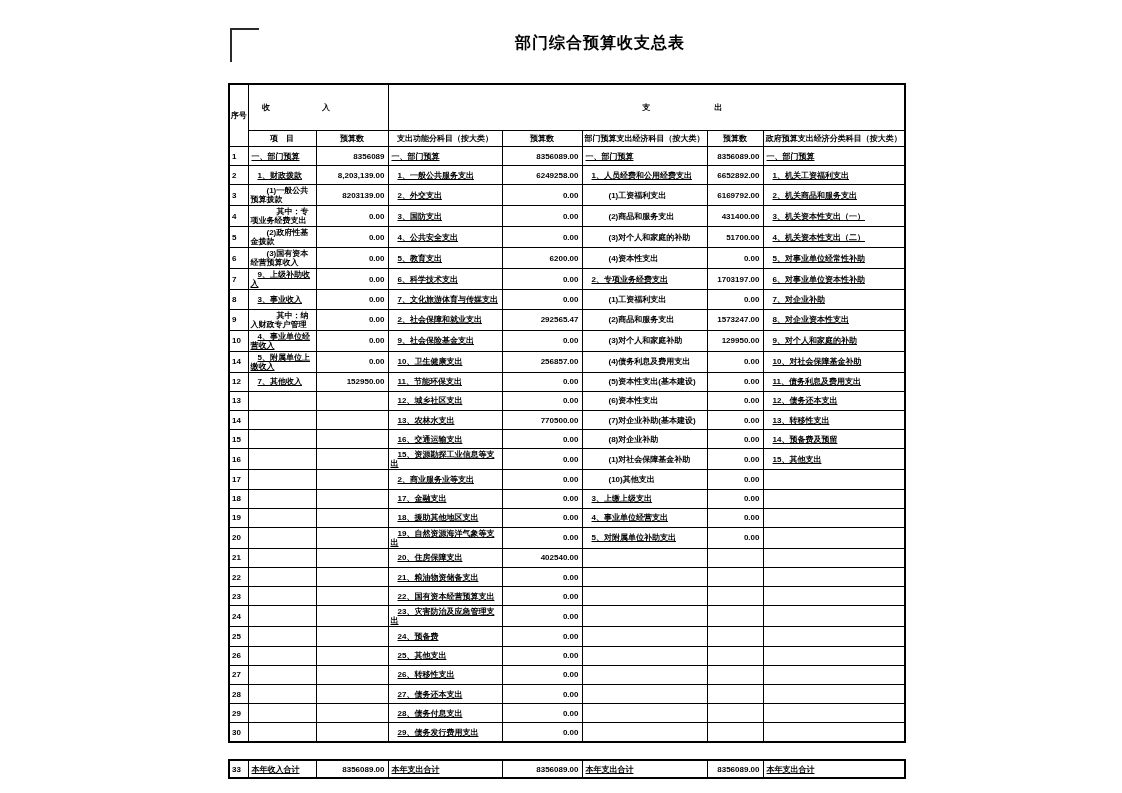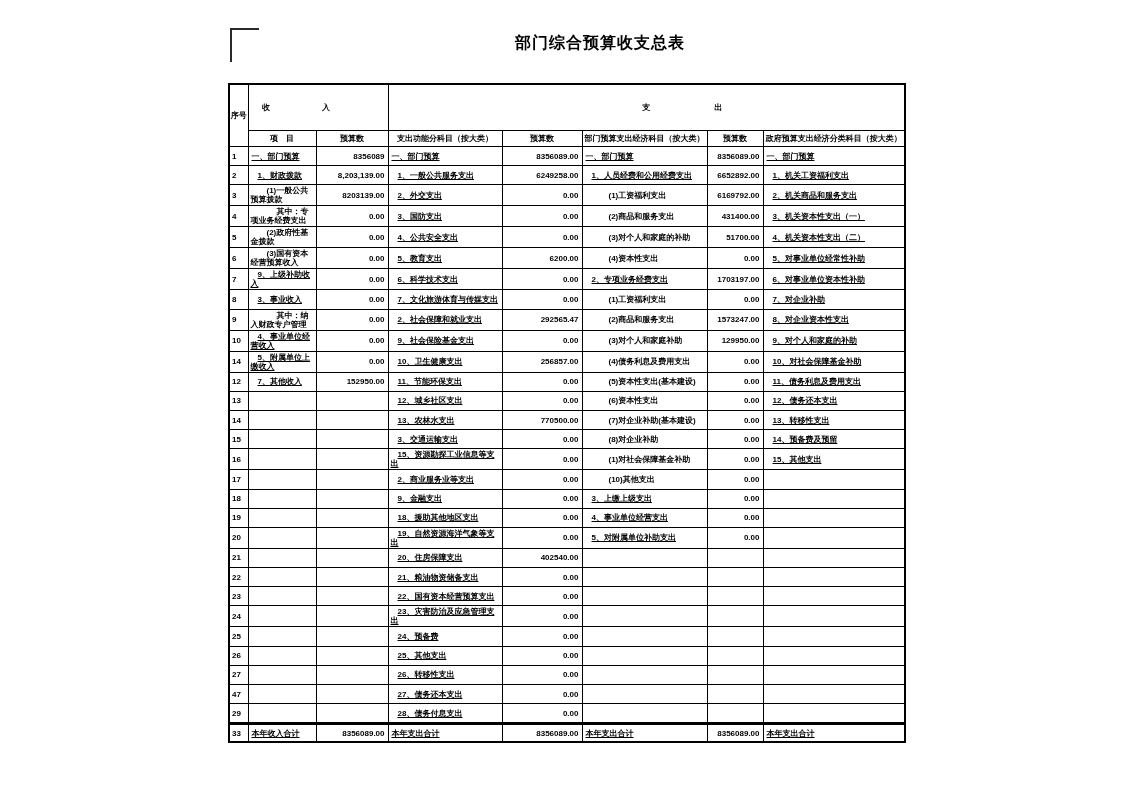--- a/index.html
+++ b/index.html
@@ -15,21 +15,21 @@
   .corner-v{position:absolute;left:230px;top:28px;width:2px;height:34px;background:#2a2a2a;}
 
   .title{
     position:absolute;top:33px;left:600px;transform:translateX(-50%);
     font-size:16px;font-weight:bold;letter-spacing:1px;white-space:nowrap;
   }
 
   table{border-collapse:collapse;table-layout:fixed;background:#fff;}
   .main{position:absolute;left:228px;border:2px solid #000;}
   .budget-table{top:83px;}
-  .total-table{top:723px;}
+  .total-table{top:759px;}
 
   th,td{
     border:1px solid #000;
     font-size:8px;line-height:9px;font-weight:bold;
     padding:0;overflow:hidden;vertical-align:middle;
     word-break:break-all;
   }
   thead tr{height:16px;}
   tbody tr{height:19.2px;}
   .total-table tr{height:18px;}
@@ -234,21 +234,21 @@
           <td class="txt c4 lvl1">13、农林水支出</td>
           <td class="num">770500.00</td>
           <td class="txt c6 lvl2">(7)对企业补助(基本建设)</td>
           <td class="num">0.00</td>
           <td class="txt c8 lvl1">13、转移性支出</td>
         </tr>
         <tr>
           <td class="seq">15</td>
           <td class="txt c2 lvl0"></td>
           <td class="num"></td>
-          <td class="txt c4 lvl1">3、交通运输支出</td>
+          <td class="txt c4 lvl1">16、交通运输支出</td>
           <td class="num">0.00</td>
           <td class="txt c6 lvl2">(8)对企业补助</td>
           <td class="num">0.00</td>
           <td class="txt c8 lvl1">14、预备费及预留</td>
         </tr>
         <tr>
           <td class="seq">16</td>
           <td class="txt c2 lvl0"></td>
           <td class="num"></td>
           <td class="txt c4 lvl1">15、资源勘探工业信息等支出</td>
@@ -264,21 +264,21 @@
           <td class="txt c4 lvl1">2、商业服务业等支出</td>
           <td class="num">0.00</td>
           <td class="txt c6 lvl2">(10)其他支出</td>
           <td class="num">0.00</td>
           <td class="txt c8 lvl0"></td>
         </tr>
         <tr>
           <td class="seq">18</td>
           <td class="txt c2 lvl0"></td>
           <td class="num"></td>
-          <td class="txt c4 lvl1">9、金融支出</td>
+          <td class="txt c4 lvl1">17、金融支出</td>
           <td class="num">0.00</td>
           <td class="txt c6 lvl1">3、上缴上级支出</td>
           <td class="num">0.00</td>
           <td class="txt c8 lvl0"></td>
         </tr>
         <tr>
           <td class="seq">19</td>
           <td class="txt c2 lvl0"></td>
           <td class="num"></td>
           <td class="txt c4 lvl1">18、援助其他地区支出</td>
@@ -361,21 +361,21 @@
           <td class="seq">27</td>
           <td class="txt c2 lvl0"></td>
           <td class="num"></td>
           <td class="txt c4 lvl1">26、转移性支出</td>
           <td class="num">0.00</td>
           <td class="txt c6 lvl0"></td>
           <td class="num"></td>
           <td class="txt c8 lvl0"></td>
         </tr>
         <tr>
-          <td class="seq">47</td>
+          <td class="seq">28</td>
           <td class="txt c2 lvl0"></td>
           <td class="num"></td>
           <td class="txt c4 lvl1">27、债务还本支出</td>
           <td class="num">0.00</td>
           <td class="txt c6 lvl0"></td>
           <td class="num"></td>
           <td class="txt c8 lvl0"></td>
         </tr>
         <tr>
           <td class="seq">29</td>

